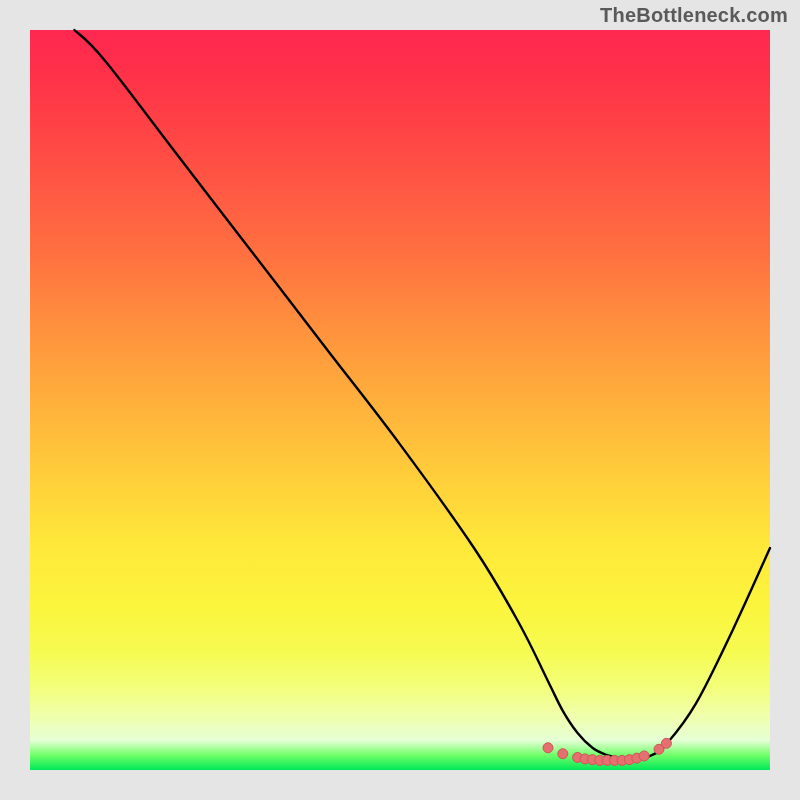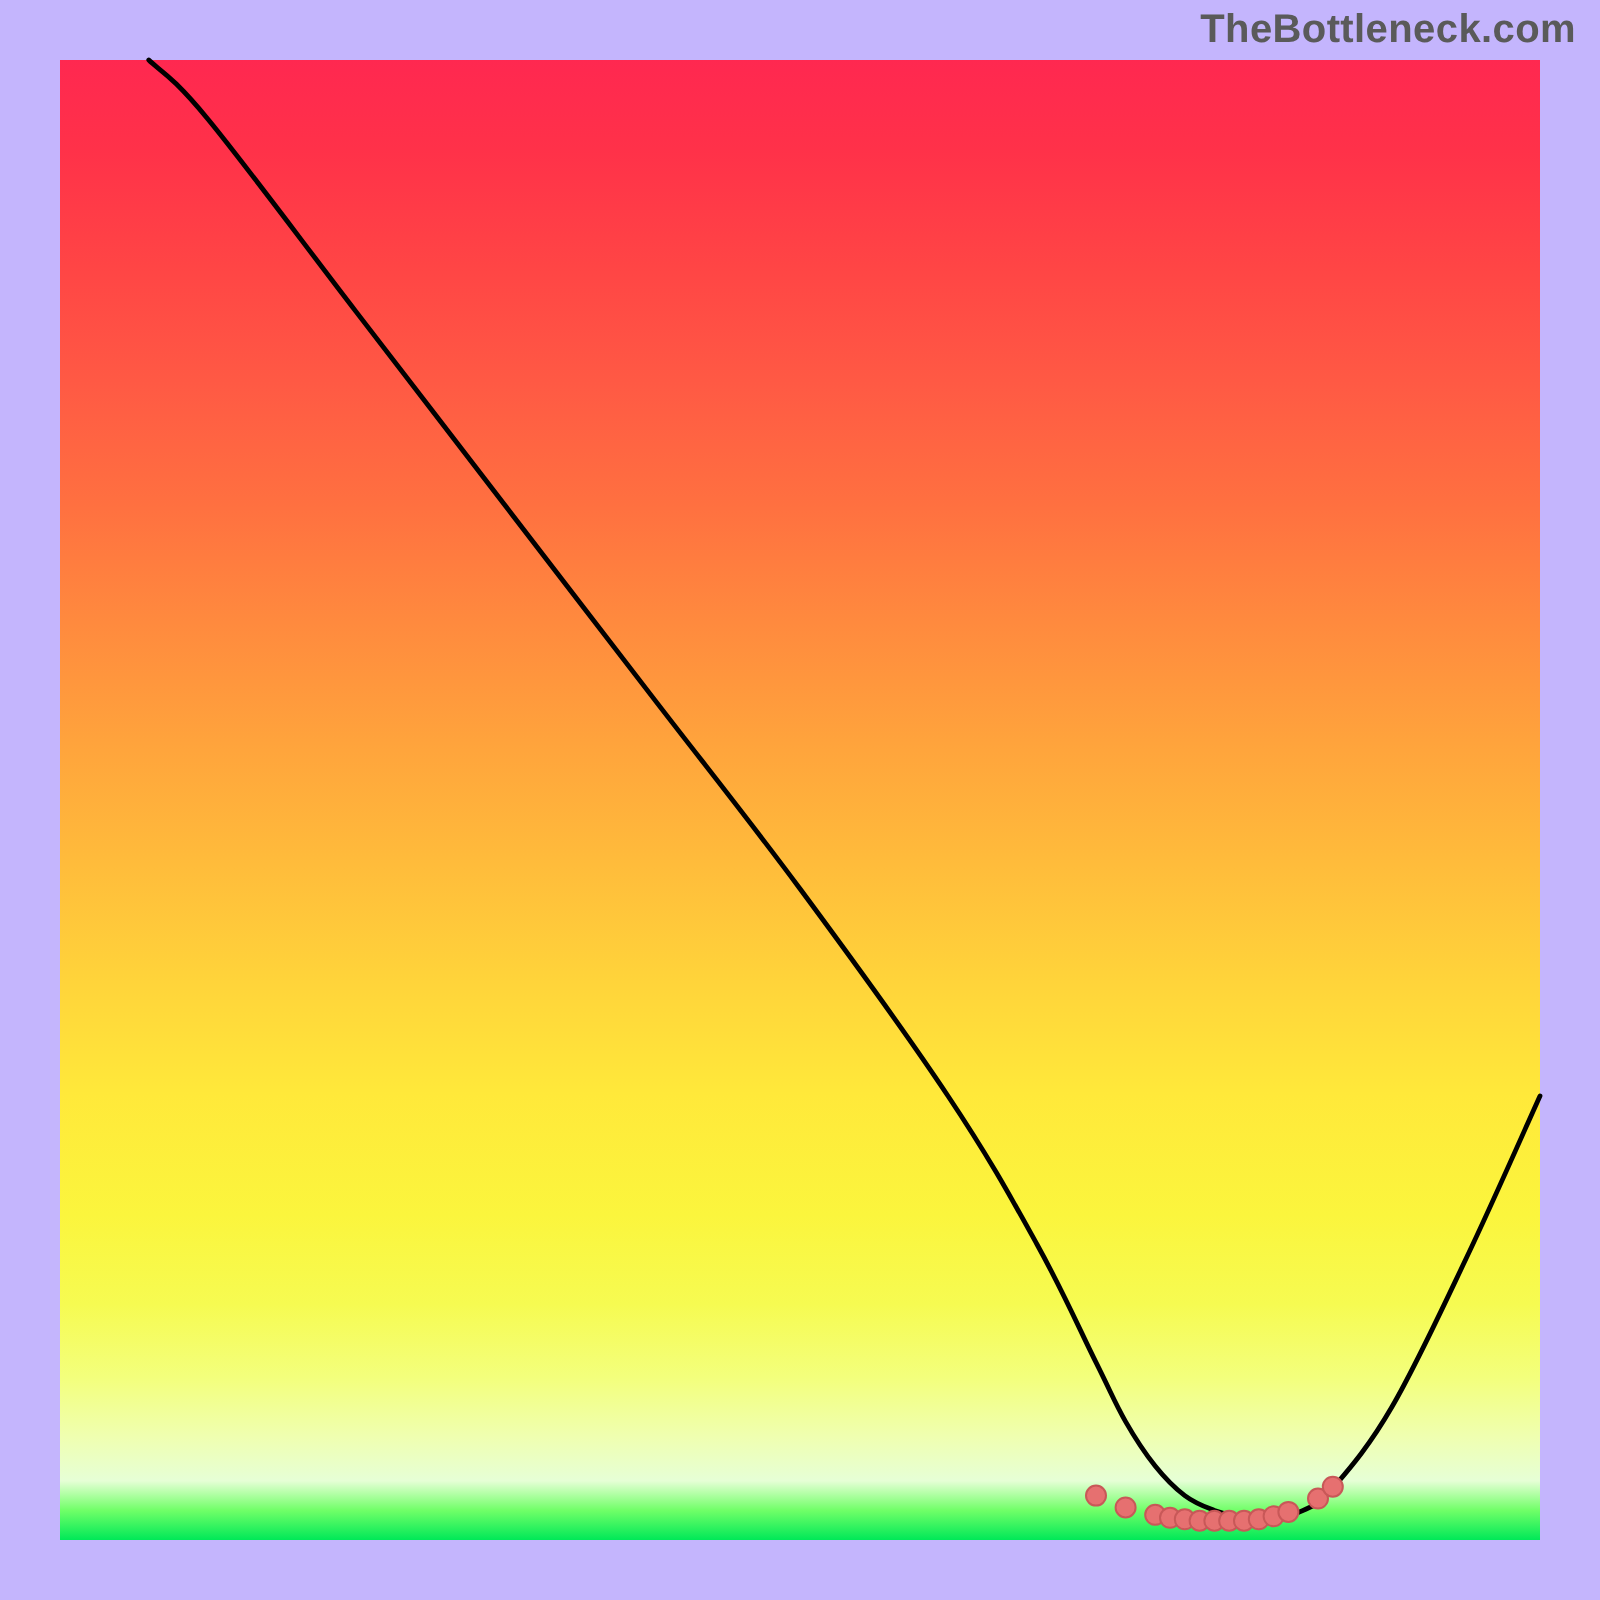--- a/index.html
+++ b/index.html
@@ -8,21 +8,21 @@
     width: 800px;
     height: 800px;
     background: #000;
     overflow: hidden;
     font-family: Arial, Helvetica, sans-serif;
   }
   .frame {
     position: relative;
     width: 800px;
     height: 800px;
-    background: #c4b5fd;
+    background: #e5e5e5;
   }
   .watermark {
     position: absolute;
     top: 4px;
     right: 12px;
     color: #5a5a5a;
     font-size: 20px;
     font-weight: 600;
     letter-spacing: 0.2px;
     z-index: 10;

